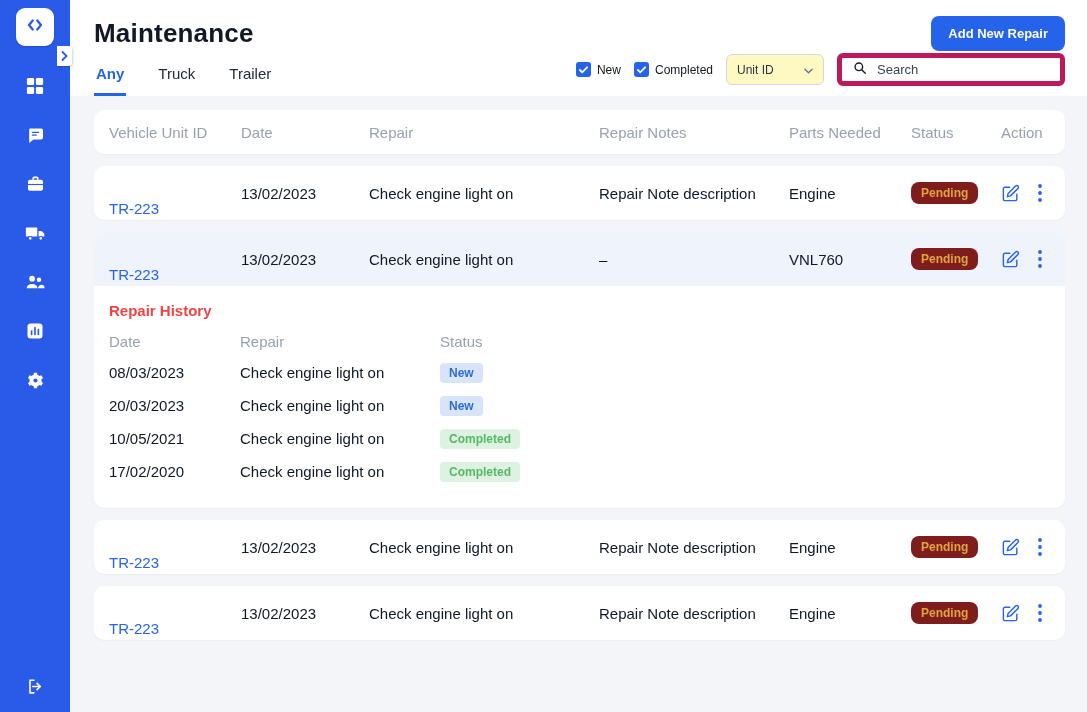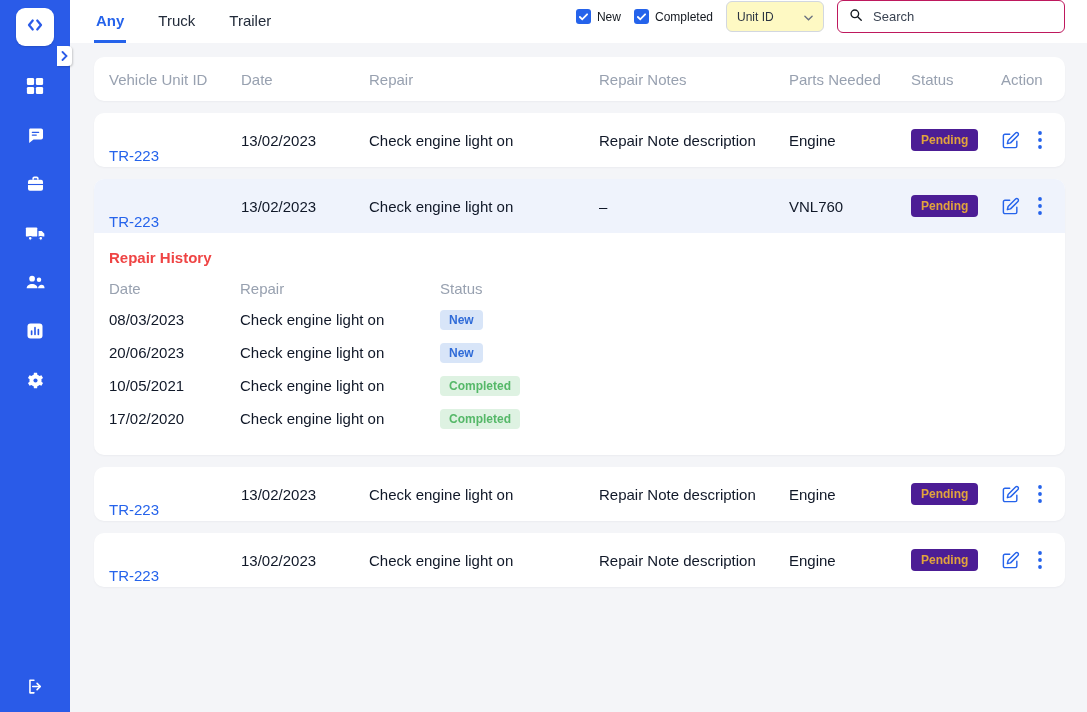--- a/index.html
+++ b/index.html
@@ -61,21 +61,21 @@
   .checkbox {
     width:15px; height:15px; background:#2563EB; border-radius:3px;
     display:flex; align-items:center; justify-content:center;
   }
   .dropdown {
     border:1px solid #D2D7E0; border-radius:6px; height:31px; min-width:98px;
     background:#fef9c3; display:flex; align-items:center; justify-content:space-between;
     gap:12px; padding:0 10px; font-size:12px; color:#2b3442; cursor:pointer;
   }
   .search-box {
-    border:1px solid #be185d; border-radius:6px; height:33px; width:228px;
+    border:5px solid #be185d; border-radius:6px; height:33px; width:228px;
     background:#fff; display:flex; align-items:center; gap:8px; padding:2px 11px;
   }
   .search-box input {
     border:none; outline:none; flex:1; font-size:13px; font-family:inherit;
     color:#13181f; background:transparent; min-width:0;
   }
   .search-box input::placeholder { color:#3a4352; }
 
   
   .content {
@@ -93,21 +93,21 @@
   }
   .row-card {
     background:#fff; border-radius:10px; height:54px; font-size:15px;
     color:#101828; box-shadow:0 1px 2px rgba(16,24,40,.04);
   }
   .unit-link { color:#2563EB; font-weight:500; cursor:pointer;margin-top:31px; }
   .badge {
     display:inline-block; padding:4px 10px; border-radius:4px;
     font-size:12px; font-weight:700;
   }
-  .badge.pending   { background:#4c1d95; color:#E2A43C; }
+  .badge.pending   { background:#7f1d1d; color:#E2A43C;border-radius:8px; }
   .badge.new       { background:#D8E5F8; color:#2F6BD8; }
   .badge.completed { background:#DEF2E2; color:#55B868; }
   .action-cell { display:flex; align-items:center; gap:18px; }
   .icon-btn { display:flex; align-items:center; justify-content:center; cursor:pointer; }
 
   .expanded-card { background:#fff; border-radius:10px; box-shadow:0 1px 2px rgba(16,24,40,.04); }
   .expanded-card .row-main { background:#EFF3FC; border-radius:10px 10px 0 0; box-shadow:none; }
 
   .history { padding:6px 16px 20px 15px; }
   .history-title { font-size:15px; font-weight:700; color:#ef4444; margin:10px 0 8px; }
@@ -210,20 +210,24 @@
           <path d="M10 4H5v16h5"></path>
           <path d="M14 8l4 4-4 4"></path>
           <path d="M8.5 12H18"></path>
         </svg>
     </span>
   </div>
 </aside>
 
 <main class="main">
 
+  <div class="topbar">
+    <h1 class="page-title">Maintenance</h1>
+    <button class="add-btn">Add New Repair</button>
+  </div>
 
   <div class="tabs-row">
     <div class="tabs">
       <div class="tab active">Any</div>
       <div class="tab">Truck</div>
       <div class="tab">Trailer</div>
     </div>
 
     <div class="filters">
       <div class="check-group">
@@ -333,21 +337,21 @@
           <div>Repair</div>
           <div>Status</div>
         </div>
 
         <div class="hrow">
           <div>08/03/2023</div>
           <div>Check engine light on</div>
           <div><span class="badge new">New</span></div>
         </div>
         <div class="hrow">
-          <div>20/06/2023</div>
+          <div>20/03/2023</div>
           <div>Check engine light on</div>
           <div><span class="badge new">New</span></div>
         </div>
         <div class="hrow">
           <div>10/05/2021</div>
           <div>Check engine light on</div>
           <div><span class="badge completed">Completed</span></div>
         </div>
         <div class="hrow">
           <div>17/02/2020</div>

